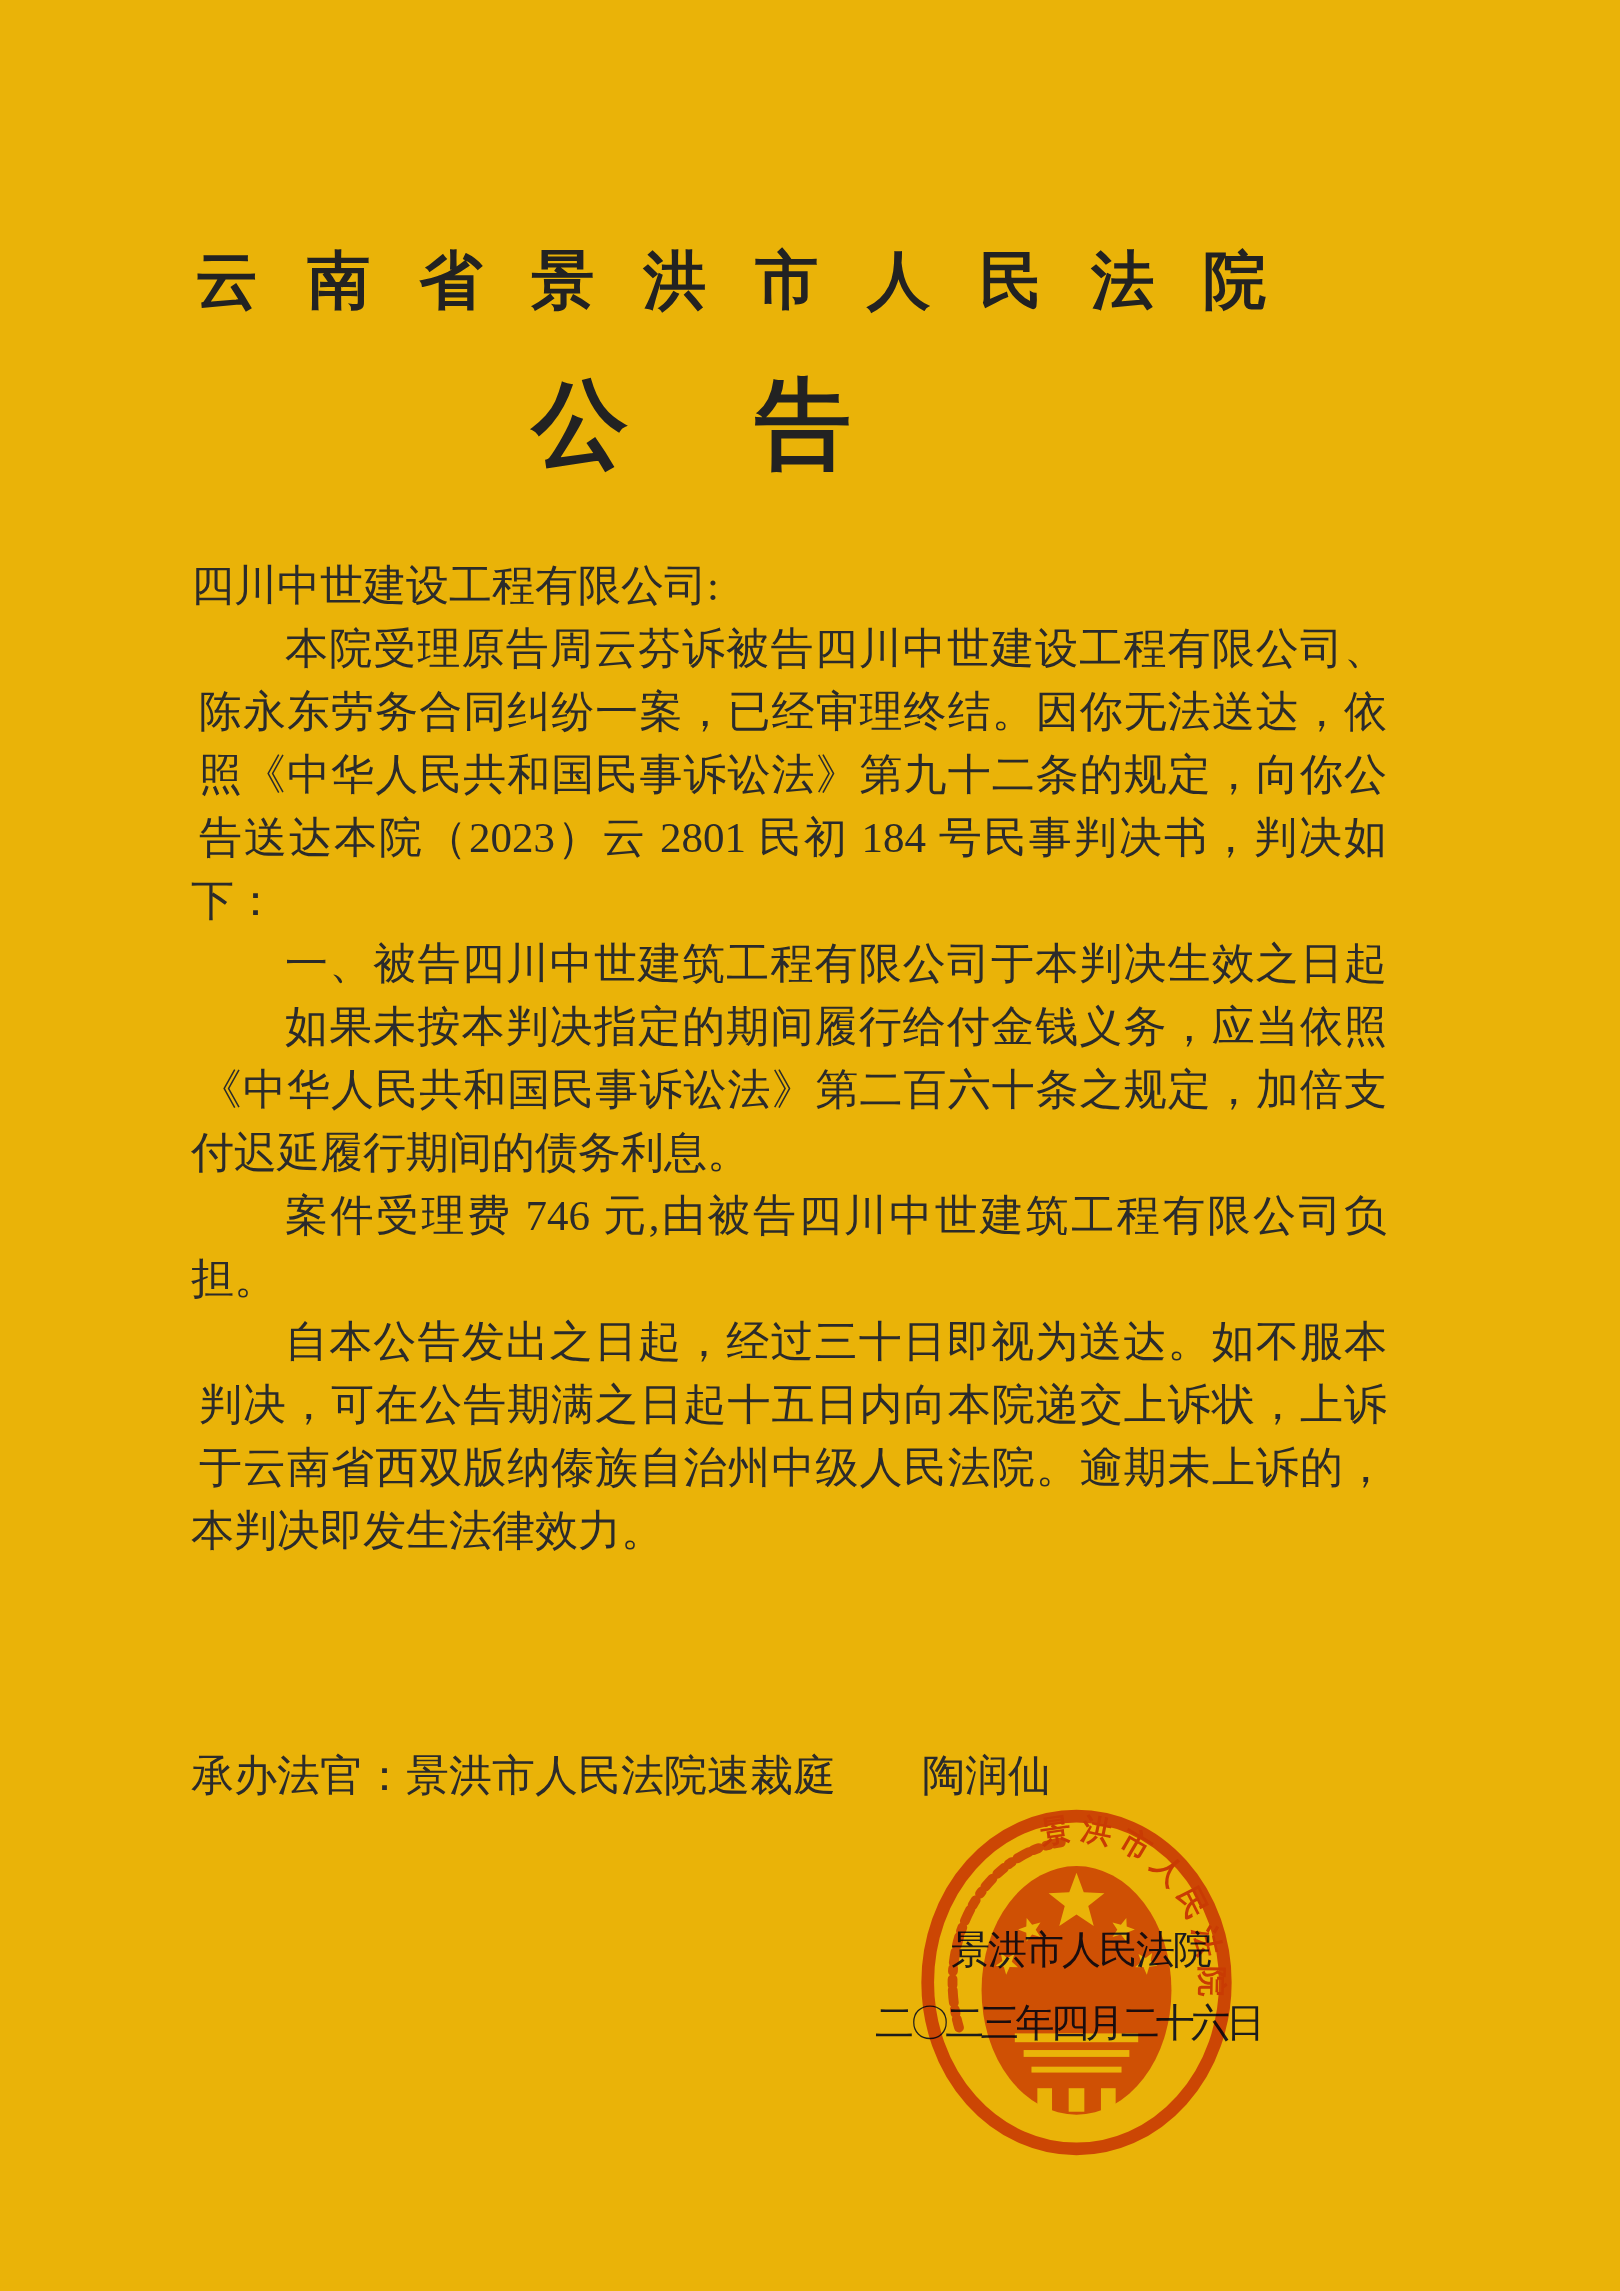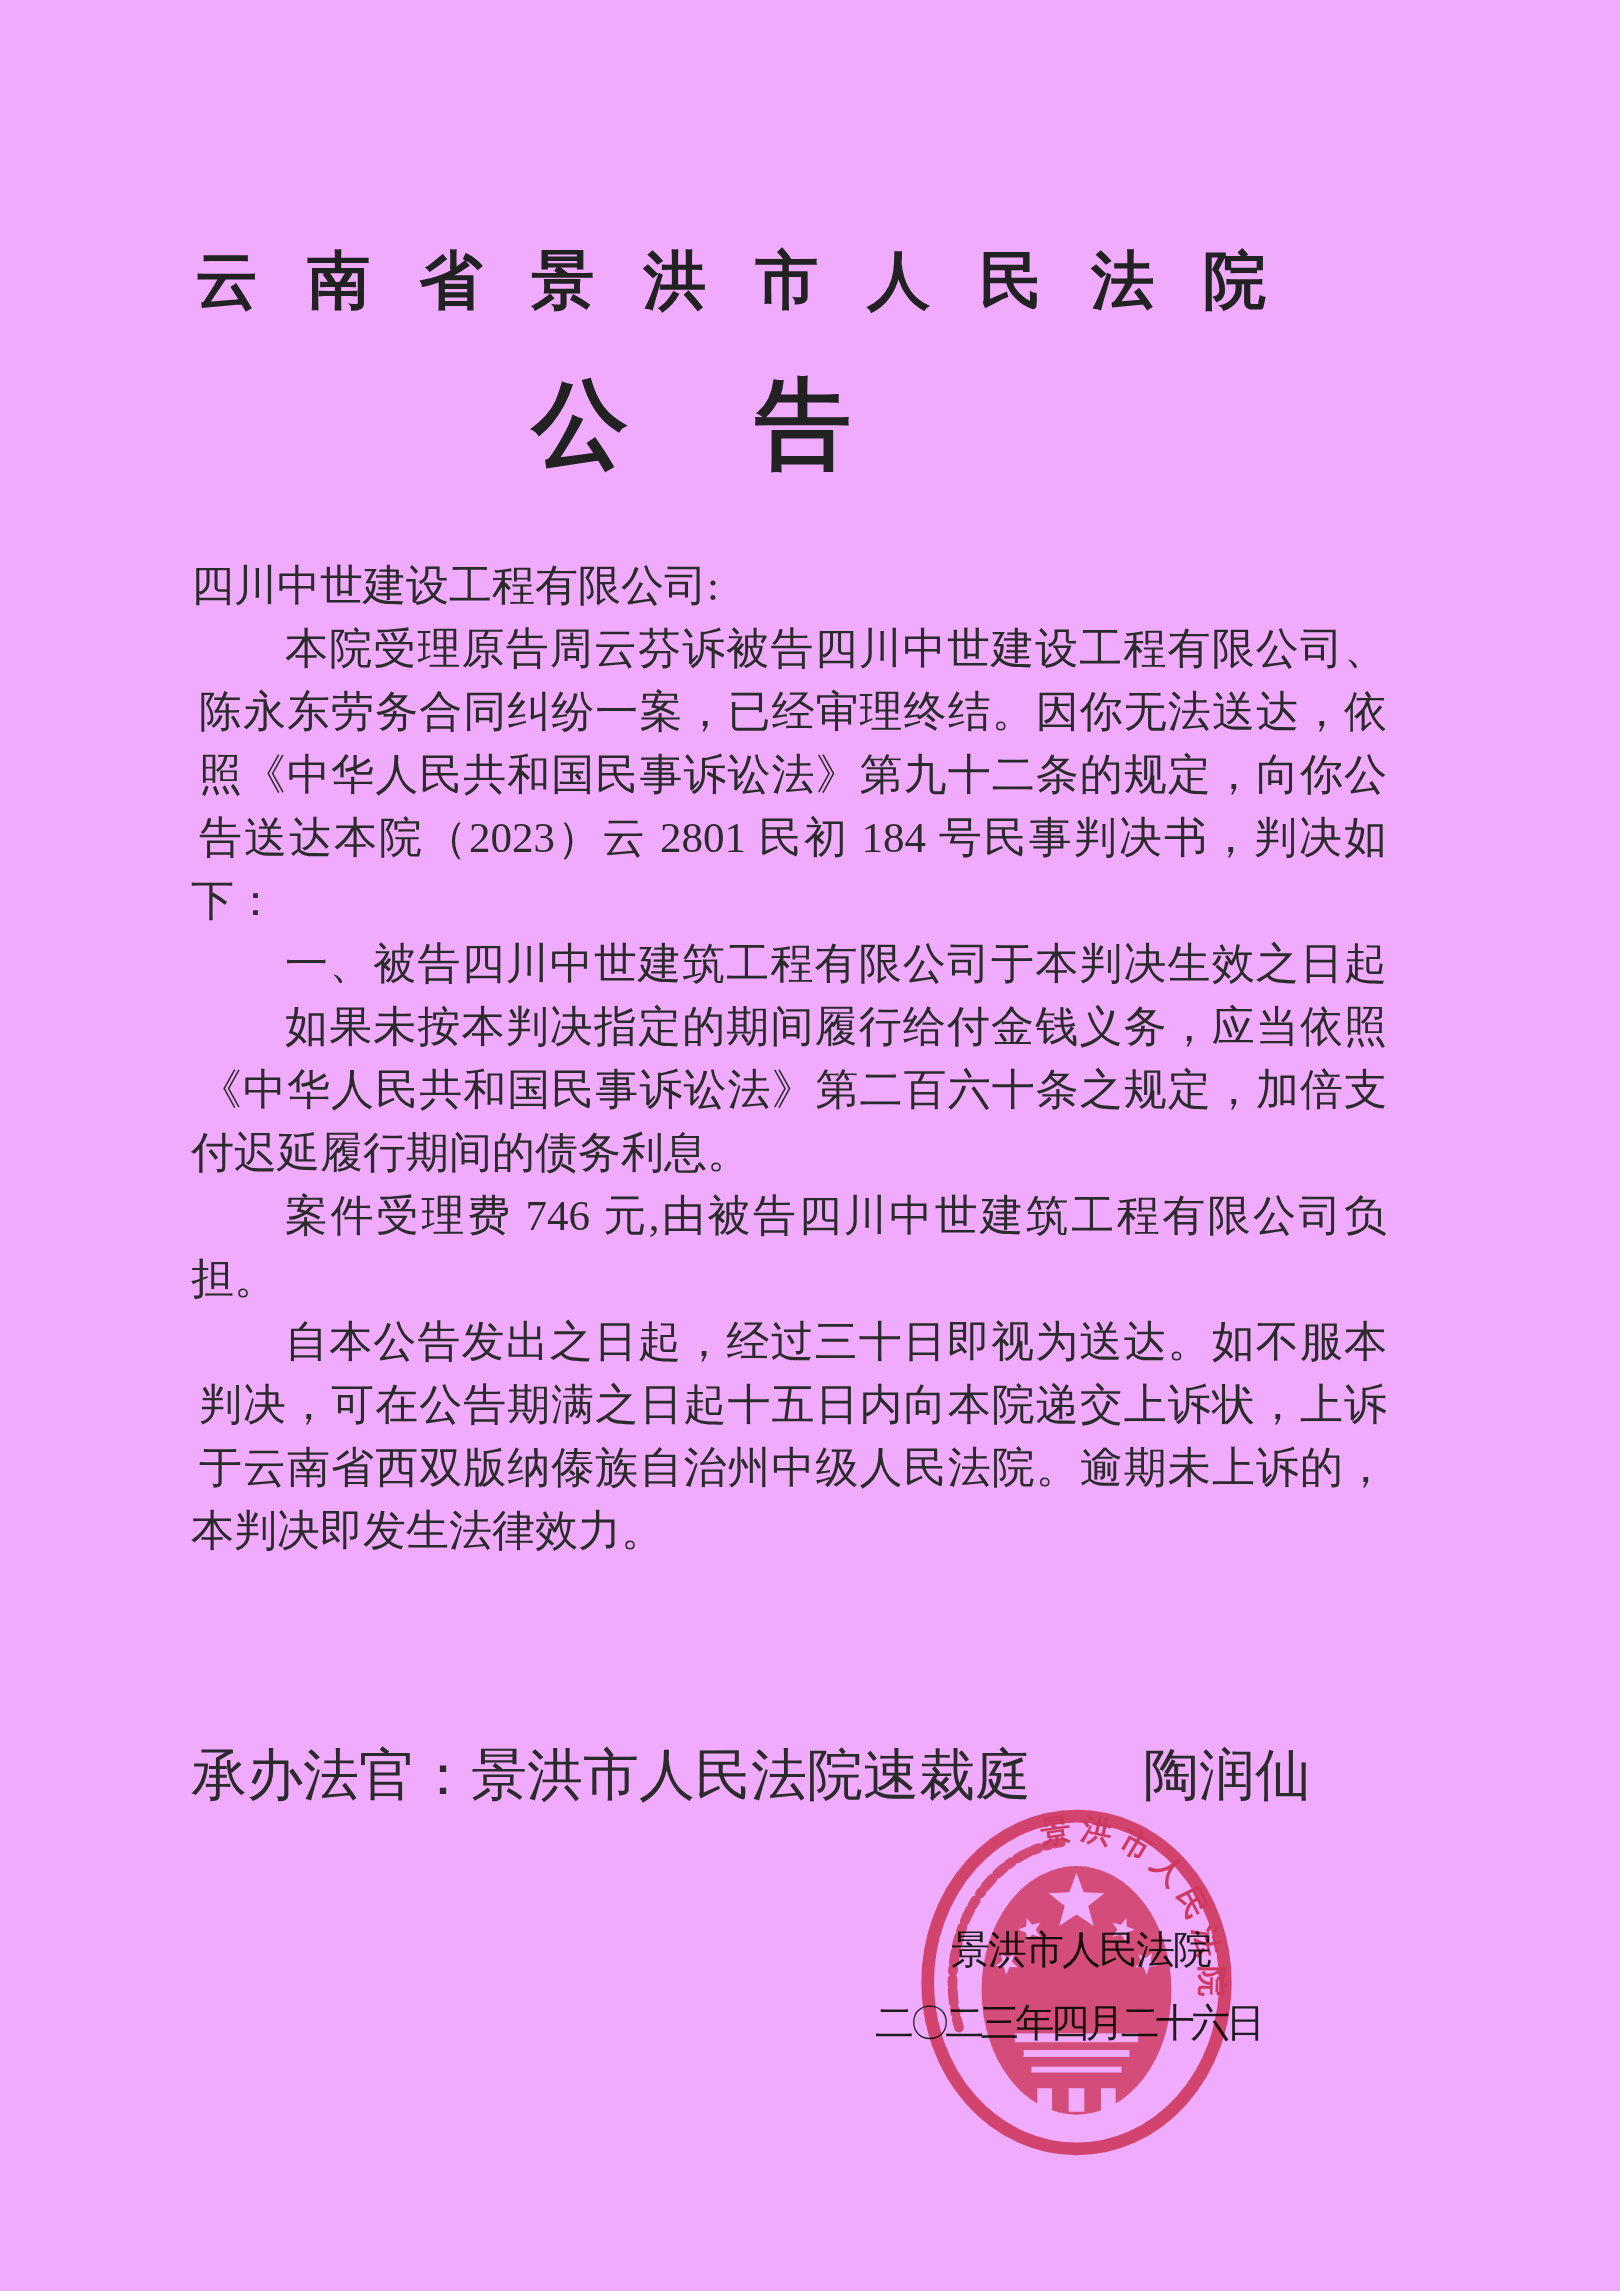--- a/index.html
+++ b/index.html
@@ -1,20 +1,20 @@
 <!DOCTYPE html>
 <html><head>
 <meta charset="utf-8">
 <style>
   html,body{margin:0;padding:0;background:#e9e9e9;}
   .page{
     position:relative;
     width:1620px;height:2292px;
     margin:0 auto;
-    background:#f0abfc;
+    background:#eab308;
     font-family:"Liberation Serif","DejaVu Serif",serif;
     color:#2b2b2b;
     overflow:hidden;
   }
   .court-title{
     position:absolute;top:238px;left:174px;width:1196px;
     font-size:63px;font-weight:bold;color:#222;
     text-align:center;letter-spacing:49px;
     transform:translateX(-16.7px);
     white-space:nowrap;
@@ -33,21 +33,21 @@
   .body-line{white-space:nowrap;text-align:left;}
   .body-line.fill{
     white-space:normal;
     text-align:justify;
     text-align-last:justify;
     margin-left:8px;
   }
   .body-line.indent{text-indent:86px;}
   .judge-line{
     position:absolute;top:1744px;left:191px;width:1196px;
-    font-size:56px;line-height:63px;color:#2b2b2b;
+    font-size:43px;line-height:63px;color:#2b2b2b;
     white-space:nowrap;
   }
   .sig-court{
     position:absolute;top:1923px;left:951px;
     font-size:39px;letter-spacing:-2px;color:#1d1d1d;
     white-space:nowrap;
   }
   .sig-date{
     position:absolute;top:1996px;left:875px;
     font-size:39px;letter-spacing:-3.9px;color:#1d1d1d;

